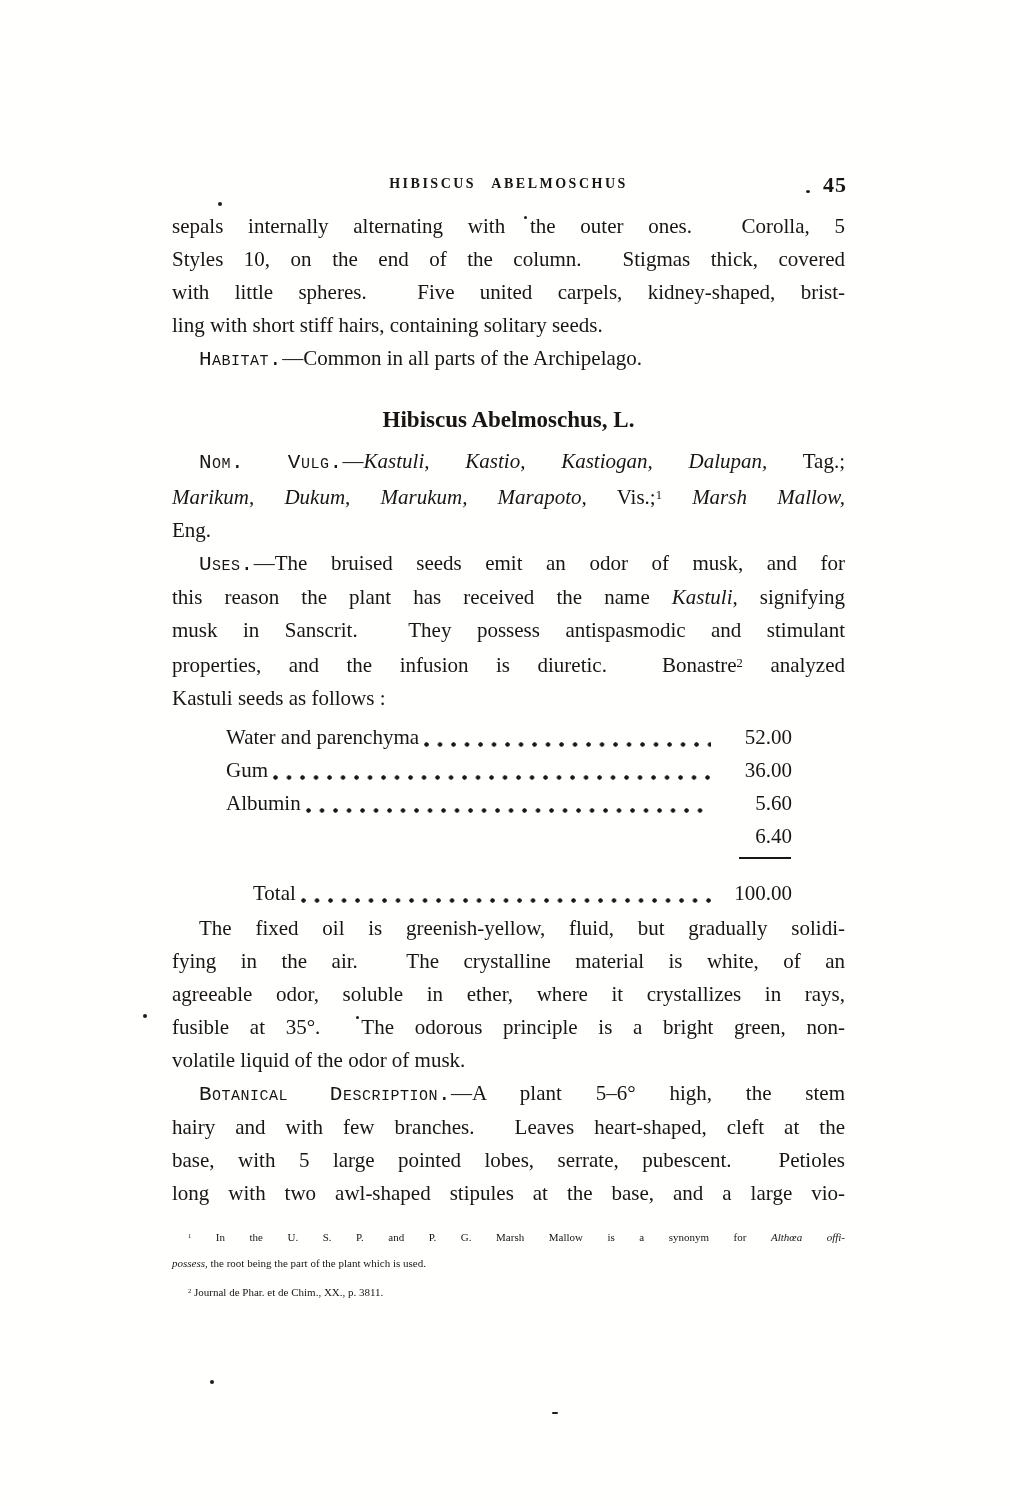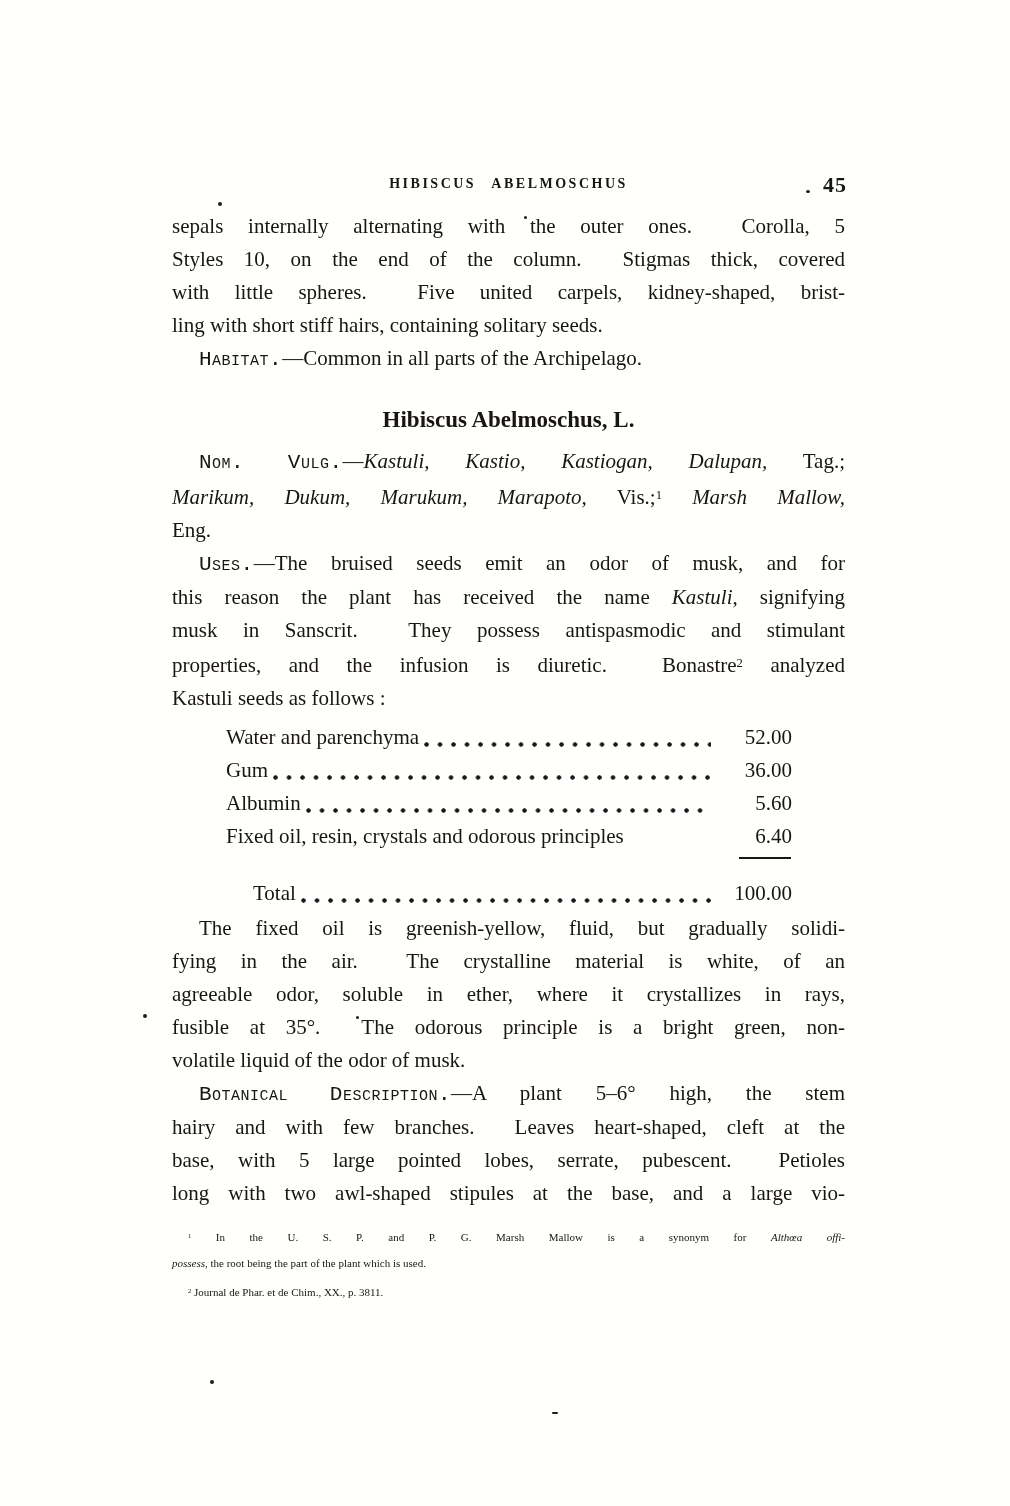--- a/index.html
+++ b/index.html
@@ -97,21 +97,20 @@
           <span class="tlabel">Gum</span>
           <span class="dots"></span>
           <span class="tvalue">36.00</span>
         </div>
         <div class="trow">
           <span class="tlabel">Albumin</span>
           <span class="dots"></span>
           <span class="tvalue">5.60</span>
         </div>
         <div class="trow">
-          <span class="tlabel">Fixed oil, resin, crystals and odorous principles</span>
           <span class="nodots"></span>
           <span class="tvalue">6.40</span>
         </div>
         <div class="sum-rule"></div>
         <div class="trow total">
           <span class="tlabel">Total</span>
           <span class="dots"></span>
           <span class="tvalue">100.00</span>
         </div>
       </div>

